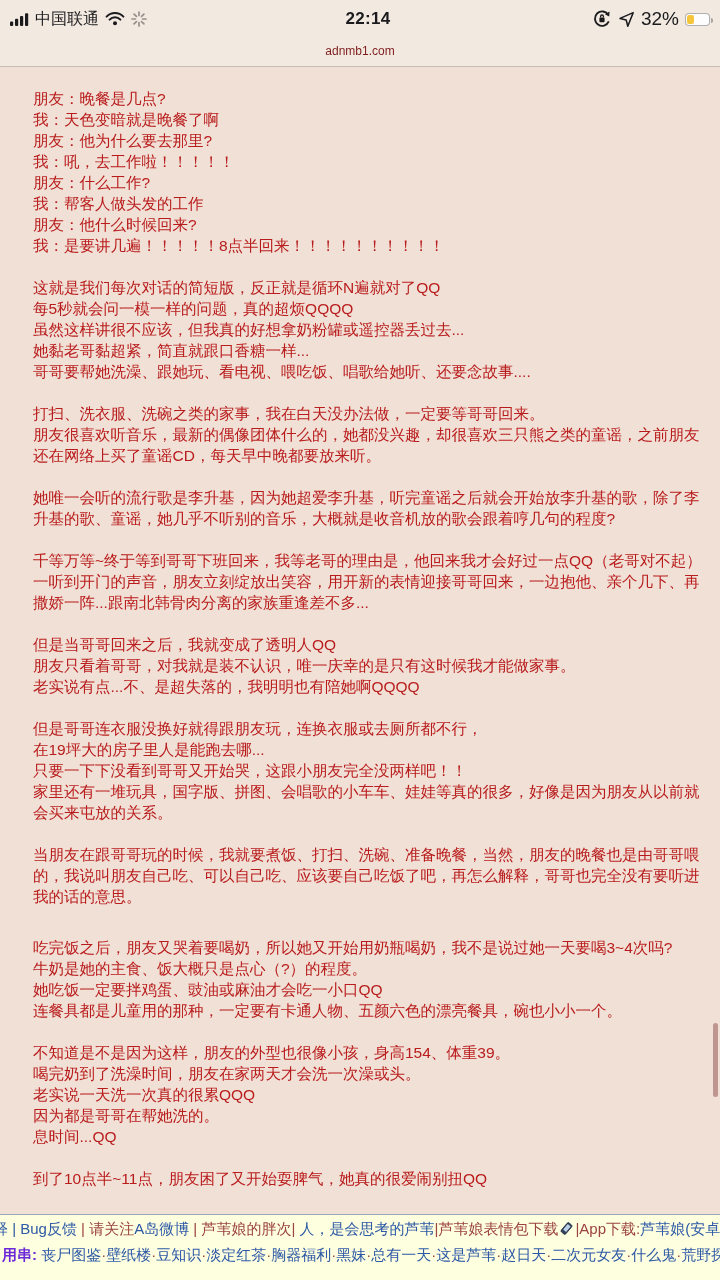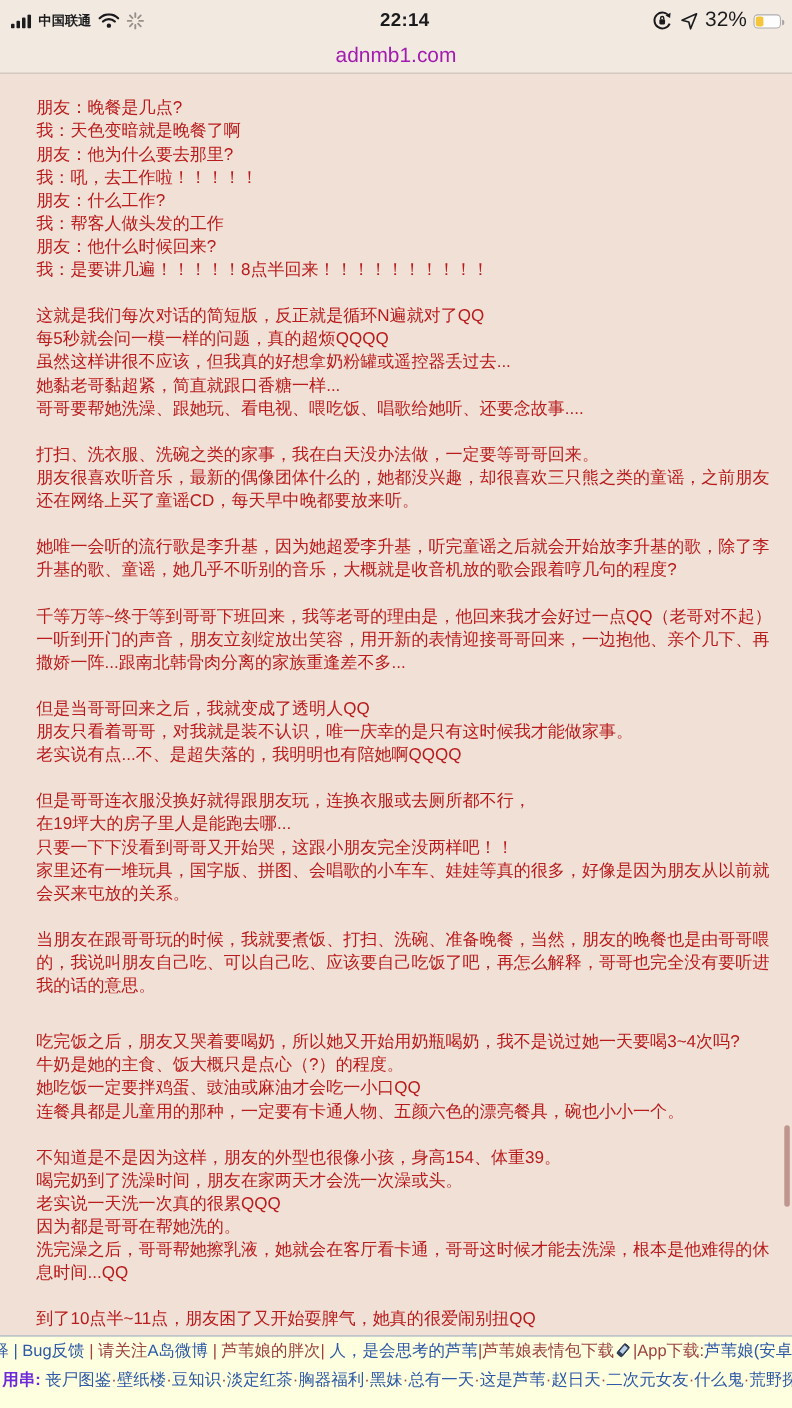--- a/index.html
+++ b/index.html
@@ -5,27 +5,27 @@
   html,body{margin:0;padding:0;}
   body{width:720px;height:1280px;overflow:hidden;font-family:"Liberation Sans",sans-serif;}
   .screen{position:relative;width:720px;height:1280px;background:#f0e0d6;overflow:hidden;}
 
   
   .topbar{position:absolute;top:0;left:0;width:720px;height:67px;background:#f2e9e1;border-bottom:1px solid #c9bdb3;box-sizing:border-box;}
   .statusbar{display:flex;align-items:center;justify-content:space-between;height:30px;padding:4px 10px 0 10px;}
   .sb-left,.sb-right{display:flex;align-items:center;gap:6px;}
   .sb-center{position:absolute;left:0;right:0;text-align:center;pointer-events:none;padding-left:16px;}
   .clock{font-size:17px;font-weight:700;color:#1b1b1d;letter-spacing:.3px;}
-  .carrier{font-size:12px;font-weight:700;color:#1b1b1d;}
+  .carrier{font-size:16px;font-weight:400;color:#1b1b1d;}
   .batt-pct{font-size:19px;color:#1b1b1d;}
   .battery{position:relative;display:inline-block;width:25px;height:13px;border:1px solid rgba(60,60,67,.4);border-radius:4px;box-sizing:border-box;background:#fdfdfd;}
   .batt-fill{position:absolute;left:1px;top:1px;bottom:1px;border-radius:2px;background:#f5c63c;}
   .batt-nub{position:absolute;right:-4px;top:4px;width:2.5px;height:5px;border-radius:0 2px 2px 0;background:rgba(60,60,67,.4);}
   .urlbar{height:34px;display:flex;align-items:center;justify-content:center;}
-  .url-text{font-size:19px;color:#a21caf;}
+  .url-text{font-size:12px;color:#7f1d1d;}
 
   
   .content{position:absolute;top:68px;left:0;width:720px;bottom:0;padding:20px 0 0 33px;box-sizing:border-box;overflow:hidden;}
   .tline{white-space:nowrap;height:21px;line-height:21px;font-size:15.5px;color:#b91c1c;}
   .para{margin:0 0 21px 0;}
   .para.big-gap{margin-top:30px;}
 
   
   .scroll-thumb{position:absolute;right:2px;top:1023px;width:5px;height:74px;border-radius:3px;background:rgba(125,45,45,.42);}
 
@@ -159,21 +159,20 @@
           <div class="tline">吃完饭之后，朋友又哭着要喝奶，所以她又开始用奶瓶喝奶，我不是说过她一天要喝3~4次吗?</div>
           <div class="tline">牛奶是她的主食、饭大概只是点心（?）的程度。</div>
           <div class="tline">她吃饭一定要拌鸡蛋、豉油或麻油才会吃一小口QQ</div>
           <div class="tline">连餐具都是儿童用的那种，一定要有卡通人物、五颜六色的漂亮餐具，碗也小小一个。</div>
         </div>
         <div class="para">
           <div class="tline">不知道是不是因为这样，朋友的外型也很像小孩，身高154、体重39。</div>
           <div class="tline">喝完奶到了洗澡时间，朋友在家两天才会洗一次澡或头。</div>
           <div class="tline">老实说一天洗一次真的很累QQQ</div>
           <div class="tline">因为都是哥哥在帮她洗的。</div>
-          <div class="tline">洗完澡之后，哥哥帮她擦乳液，她就会在客厅看卡通，哥哥这时候才能去洗澡，根本是他难得的休</div>
           <div class="tline">息时间...QQ</div>
         </div>
         <div class="para">
           <div class="tline">到了10点半~11点，朋友困了又开始耍脾气，她真的很爱闹别扭QQ</div>
         </div>
       </div>
   </main>
 
   <div class="scroll-thumb"></div>
 

